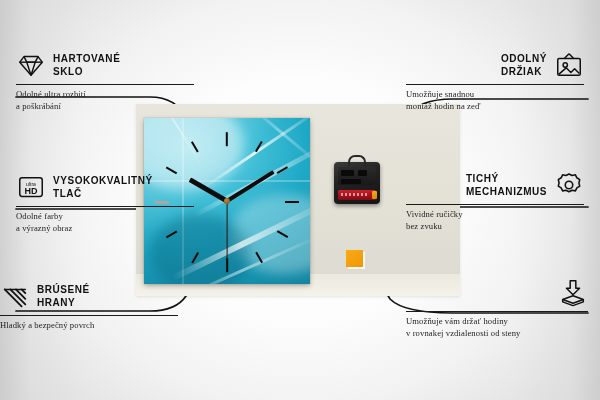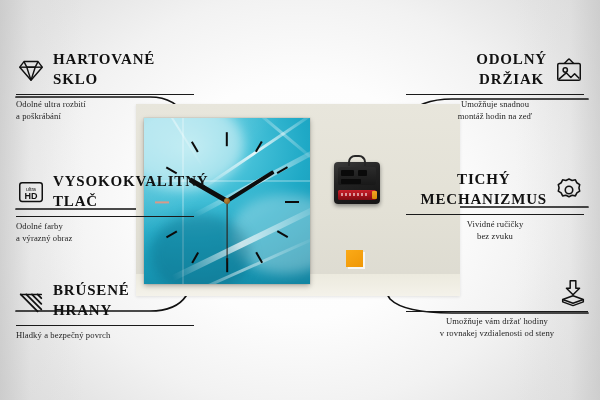--- a/index.html
+++ b/index.html
@@ -23,53 +23,53 @@
                       rgba(255,255,255,0) 86%, rgba(215,215,215,.25) 95%, rgba(190,190,190,.5) 100%);
     pointer-events:none;
   }
 
   
   #wires { position:absolute; left:0; top:0; width:600px; height:400px; pointer-events:none; }
 
   
   .feat { position:absolute; width:178px; }
   .feat.left  { text-align:left; }
-  .feat.right { text-align:center; }
+  .feat.right { text-align:left; }
 
   .head { display:flex; align-items:center; gap:7px; }
   .feat.right .head { flex-direction:row-reverse; }
 
   .ico { width:30px; height:30px; flex:0 0 30px; display:block; }
   .ico svg { display:block; width:30px; height:30px; }
 
   .title {
-    font-family:Liberation Serif, serif;
+    font-family:Liberation Sans, sans-serif;
     font-weight:700;
-    font-size:15px;
+    font-size:10px;
     letter-spacing:.055em;
     line-height:1.32;
     color:#111;
     text-transform:uppercase;
   }
   .rule {
     height:0; border-top:1px solid #1a1a1a;
     margin:4px 0 3px 0; width:100%;
   }
   .desc {
     font-family:"Liberation Serif", serif;
     font-size:8.6px;
     line-height:1.45;
     color:#1e1e1e;
     letter-spacing:.012em;
   }
 
   
   #f-glass  { left:16px;  top:50px;  }
   #f-print  { left:16px;  top:172px; }
-  #f-edges  { left:16px;  top:281px; }
+  #f-edges  { left:0;  top:281px; }
   #f-holder { left:406px; top:50px;  }
   #f-mech   { left:406px; top:170px; }
   #f-pads   { left:406px; top:277px; width:182px; }
 
   
   #photo {
     position:absolute; left:136px; top:104px; width:324px; height:192px;
     background:linear-gradient(180deg,#e8e6dc 0%, #e3e1d6 55%, #dcdad0 100%);
     box-shadow:0 1px 3px rgba(0,0,0,.10);
   }

